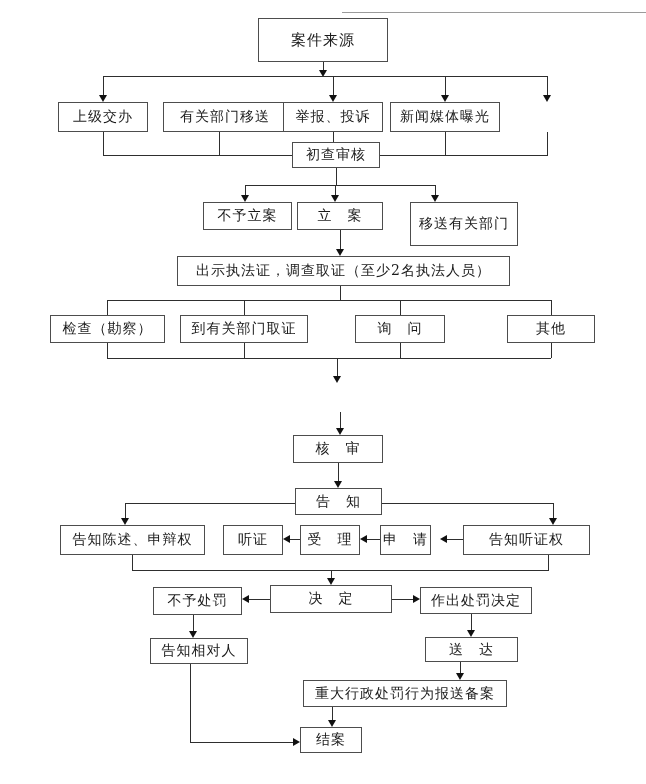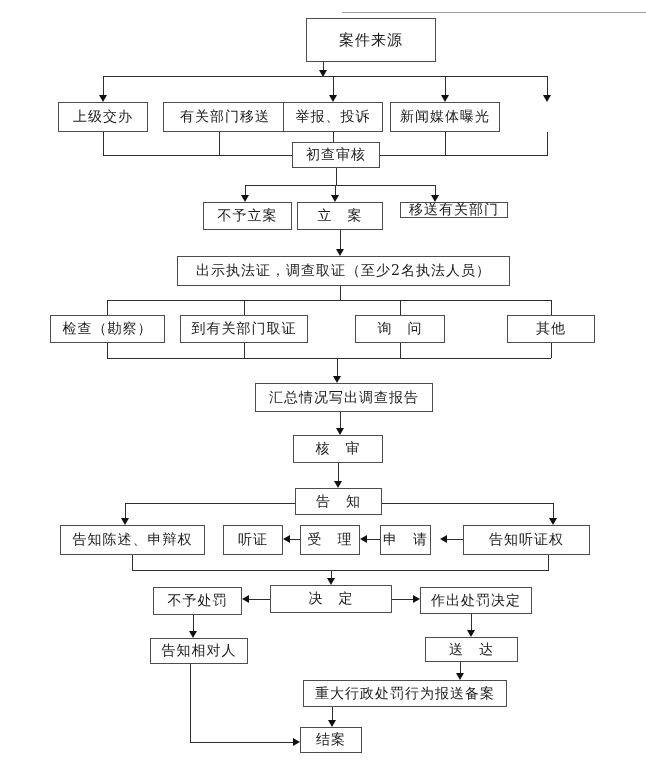--- a/index.html
+++ b/index.html
@@ -5,21 +5,21 @@
   html,body{margin:0;padding:0;background:#ffffff;}
   #canvas{
     position:relative;width:646px;height:784px;background:#ffffff;overflow:hidden;
     font-family:"DejaVu Serif","Liberation Serif",serif;color:#1a1a1a;
   }
   .box{
     position:absolute;border:1px solid #4d4d4d;background:#ffffff;
     display:flex;align-items:center;justify-content:center;
     font-size:14px;letter-spacing:1px;white-space:nowrap;box-sizing:border-box;
   }
-  .box.big{font-size:15px;margin-left:48px;}
+  .box.big{font-size:15px;}
   .ln{position:absolute;background:#2e2e2e;}
   .v{width:1px;}
   .h{height:1px;}
   .ad{position:absolute;width:0;height:0;border-left:4px solid transparent;border-right:4px solid transparent;border-top:7px solid #111;}
   .al{position:absolute;width:0;height:0;border-top:4px solid transparent;border-bottom:4px solid transparent;border-right:7px solid #111;}
   .ar{position:absolute;width:0;height:0;border-top:4px solid transparent;border-bottom:4px solid transparent;border-left:7px solid #111;}
   .artifact{position:absolute;background:#9a9a9a;height:1px;}
 </style>
 </head>
 <body>
@@ -32,30 +32,29 @@
 
   <div class="box" style="left:58px;top:102px;width:90px;height:30px">上级交办</div>
   <div class="box" style="left:163px;top:102px;width:124px;height:30px">有关部门移送</div>
   <div class="box" style="left:283px;top:102px;width:100px;height:30px">举报、投诉</div>
   <div class="box" style="left:390px;top:102px;width:110px;height:30px">新闻媒体曝光</div>
 
   <div class="box" style="left:292px;top:142px;width:88px;height:26px">初查审核</div>
 
   <div class="box" style="left:203px;top:202px;width:89px;height:28px">不予立案</div>
   <div class="box" style="left:297px;top:202px;width:86px;height:28px">立　案</div>
-  <div class="box" style="left:400px;top:202px;width:108px;height:16px">移送有关部门</div>
+  <div class="box" style="left:410px;top:202px;width:108px;height:44px">移送有关部门</div>
 
   <div class="box" style="left:177px;top:256px;width:333px;height:30px">出示执法证，调查取证（至少2名执法人员）</div>
 
   <div class="box" style="left:50px;top:315px;width:115px;height:28px">检查（勘察）</div>
   <div class="box" style="left:180px;top:315px;width:128px;height:28px">到有关部门取证</div>
   <div class="box" style="left:507px;top:315px;width:88px;height:28px">其他</div>
   <div class="box" style="left:355px;top:315px;width:90px;height:28px">询　问</div>
 
-  <div class="box" style="left:255px;top:383px;width:178px;height:29px">汇总情况写出调查报告</div>
   <div class="box" style="left:293px;top:435px;width:90px;height:28px">核　审</div>
   <div class="box" style="left:295px;top:488px;width:87px;height:27px">告　知</div>
 
   <div class="box" style="left:60px;top:525px;width:145px;height:30px">告知陈述、申辩权</div>
   <div class="box" style="left:223px;top:525px;width:60px;height:30px">听证</div>
   <div class="box" style="left:300px;top:525px;width:60px;height:30px">受　理</div>
   <div class="box" style="left:380px;top:525px;width:51px;height:30px">申　请</div>
   <div class="box" style="left:463px;top:525px;width:127px;height:30px">告知听证权</div>
 
   <div class="box" style="left:153px;top:587px;width:89px;height:28px">不予处罚</div>

